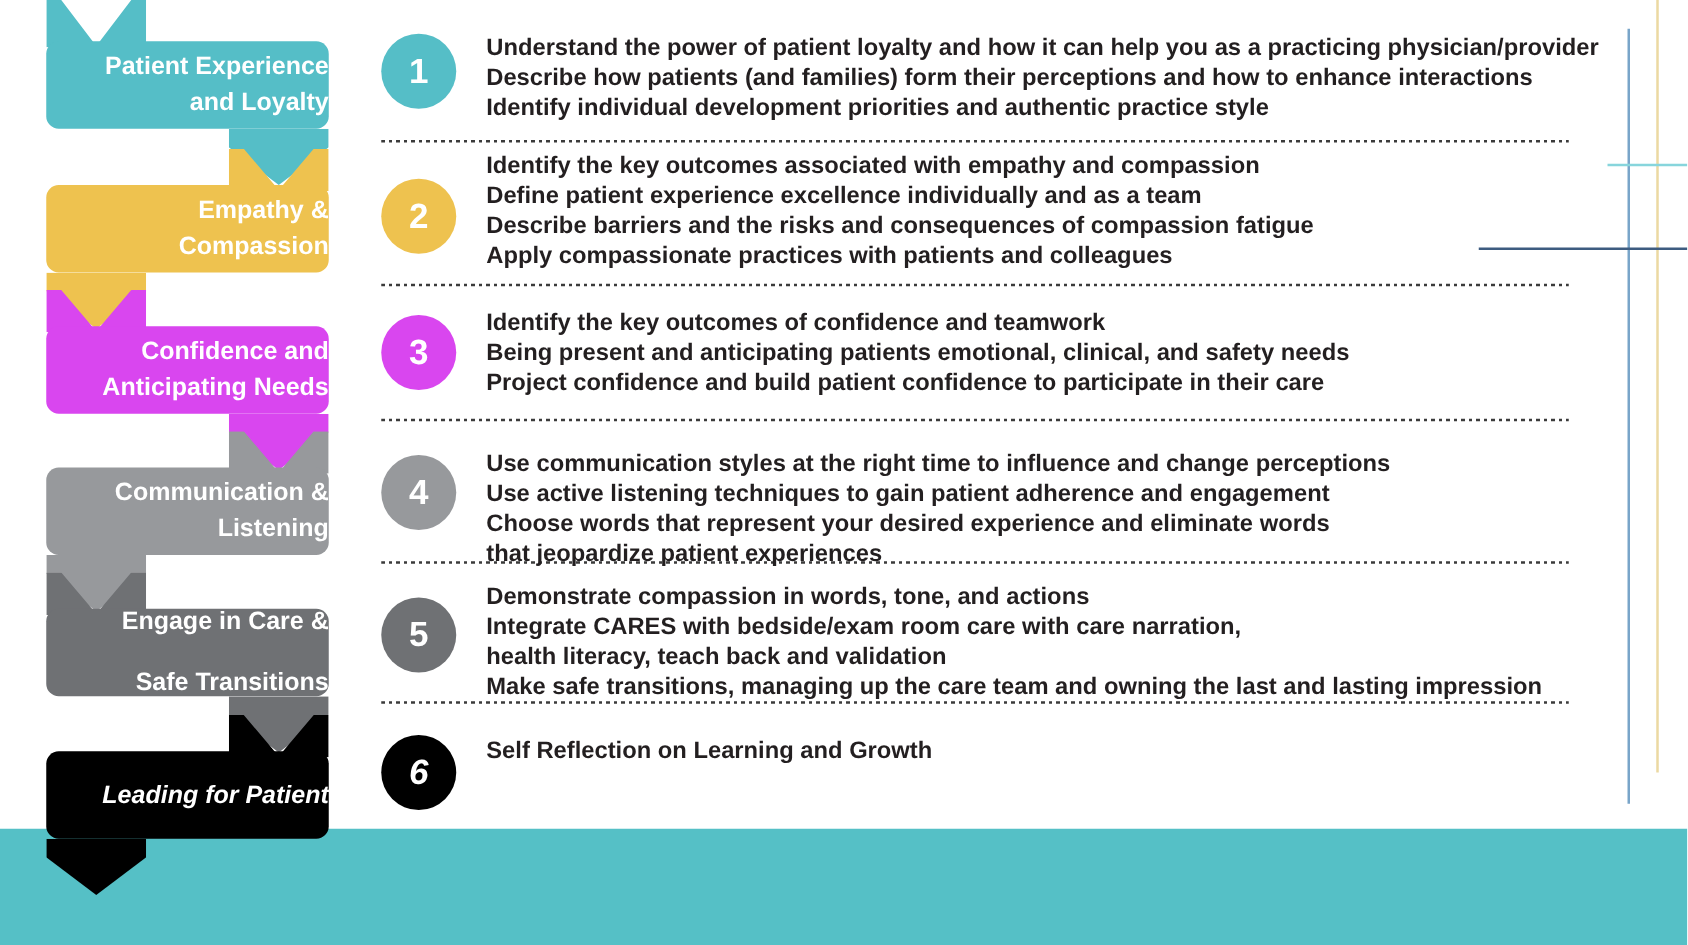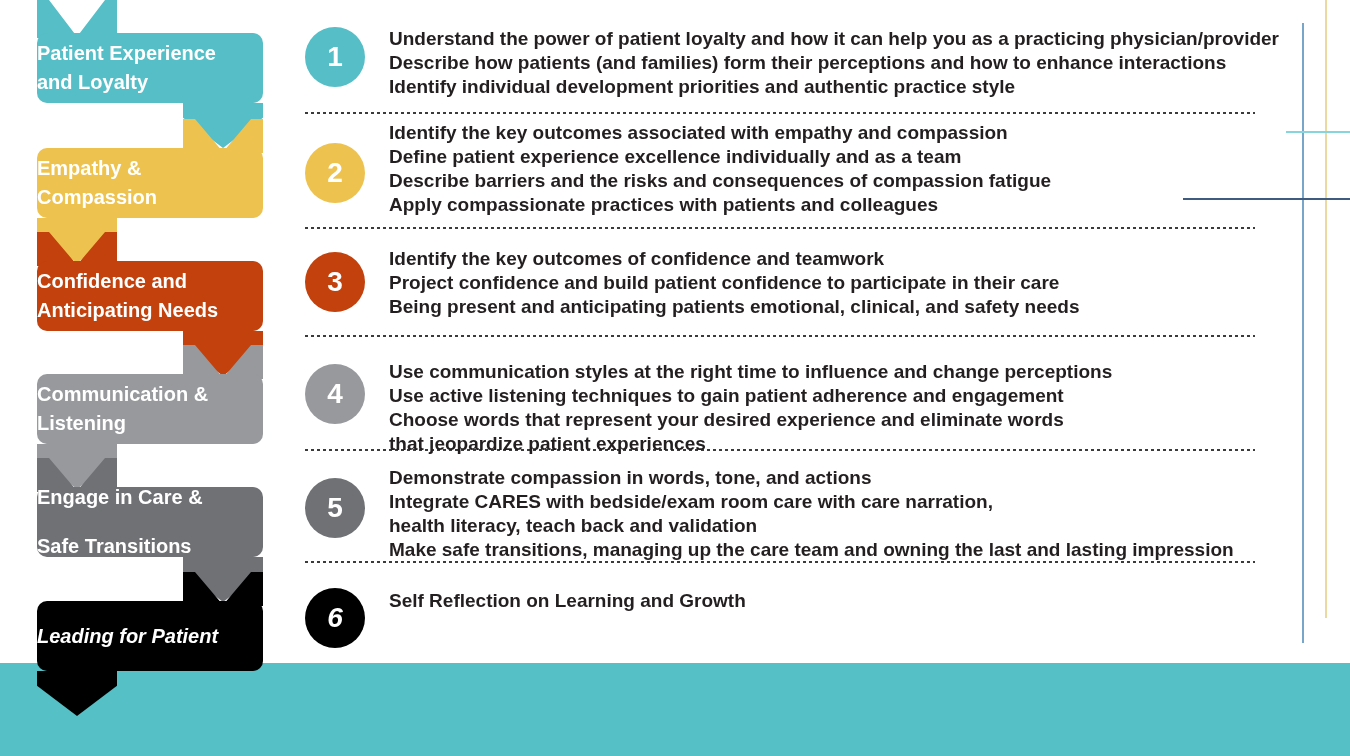--- a/index.html
+++ b/index.html
@@ -20,38 +20,38 @@
   .footer {
     position:absolute; left:0; top:663px; width:1350px; height:93px;
     background:#55c0c6; z-index:1;
   }
 
   
   .chev { position:absolute; left:37px; width:226px; z-index:2; }
   .chev .box {
     position:absolute; left:0; top:0; width:226px; height:70px;
     border-radius:10px; display:flex; flex-direction:column;
-    justify-content:center; text-align:left;
+    justify-content:center; text-align:right;
     color:#ffffff; font-weight:bold; font-size:20px; line-height:29px;
   }
   .chev .tail {
     position:absolute; width:80px; height:34px; top:-29px;
     clip-path: polygon(0 0, 15% 0, 50% 97%, 85% 0, 100% 0, 100% 100%, 0 100%);
   }
   .chev .arrow {
     position:absolute; width:80px; height:45px; top:70px;
     clip-path: polygon(0 0, 100% 0, 100% 33%, 50% 100%, 0 33%);
   }
   .side-l { left:0; }
   .side-r { left:146px; }
   .chev.s1 .tail { top:-33px; height:38px; }
 
   .c1 { background:#55bec7; }
   .c2 { background:#eec24f; }
-  .c3 { background:#c2410c; }
+  .c3 { background:#d946ef; }
   .c4 { background:#97999c; }
   .c5 { background:#6f7174;gap:20px; }
   .c6 { background:#000000;font-style:italic; }
 
   .p1 { top:33px; }  .p2 { top:148px; } .p3 { top:261px; }
   .p4 { top:374px; } .p5 { top:487px; } .p6 { top:601px; }
 
   
   .num {
     position:absolute; left:305px; width:60px; height:60px; border-radius:50%;
@@ -156,22 +156,22 @@
   <div class="sec" style="top:121px">
     <div>Identify the key outcomes associated with empathy and compassion</div>
     <div>Define patient experience excellence individually and as a team</div>
     <div>Describe barriers and the risks and consequences of compassion fatigue</div>
     <div>Apply compassionate practices with patients and colleagues</div>
   </div>
   <div class="divider" style="top:227px"></div>
 
   <div class="sec" style="top:247px">
     <div>Identify the key outcomes of confidence and teamwork</div>
+    <div>Being present and anticipating patients emotional, clinical, and safety needs</div>
     <div>Project confidence and build patient confidence to participate in their care</div>
-    <div>Being present and anticipating patients emotional, clinical, and safety needs</div>
   </div>
   <div class="divider" style="top:335px"></div>
 
   <div class="sec" style="top:360px">
     <div>Use communication styles at the right time to influence and change perceptions</div>
     <div>Use active listening techniques to gain patient adherence and engagement</div>
     <div>Choose words that represent your desired experience and eliminate words</div>
     <div>that jeopardize patient experiences</div>
   </div>
   <div class="divider" style="top:449px"></div>

